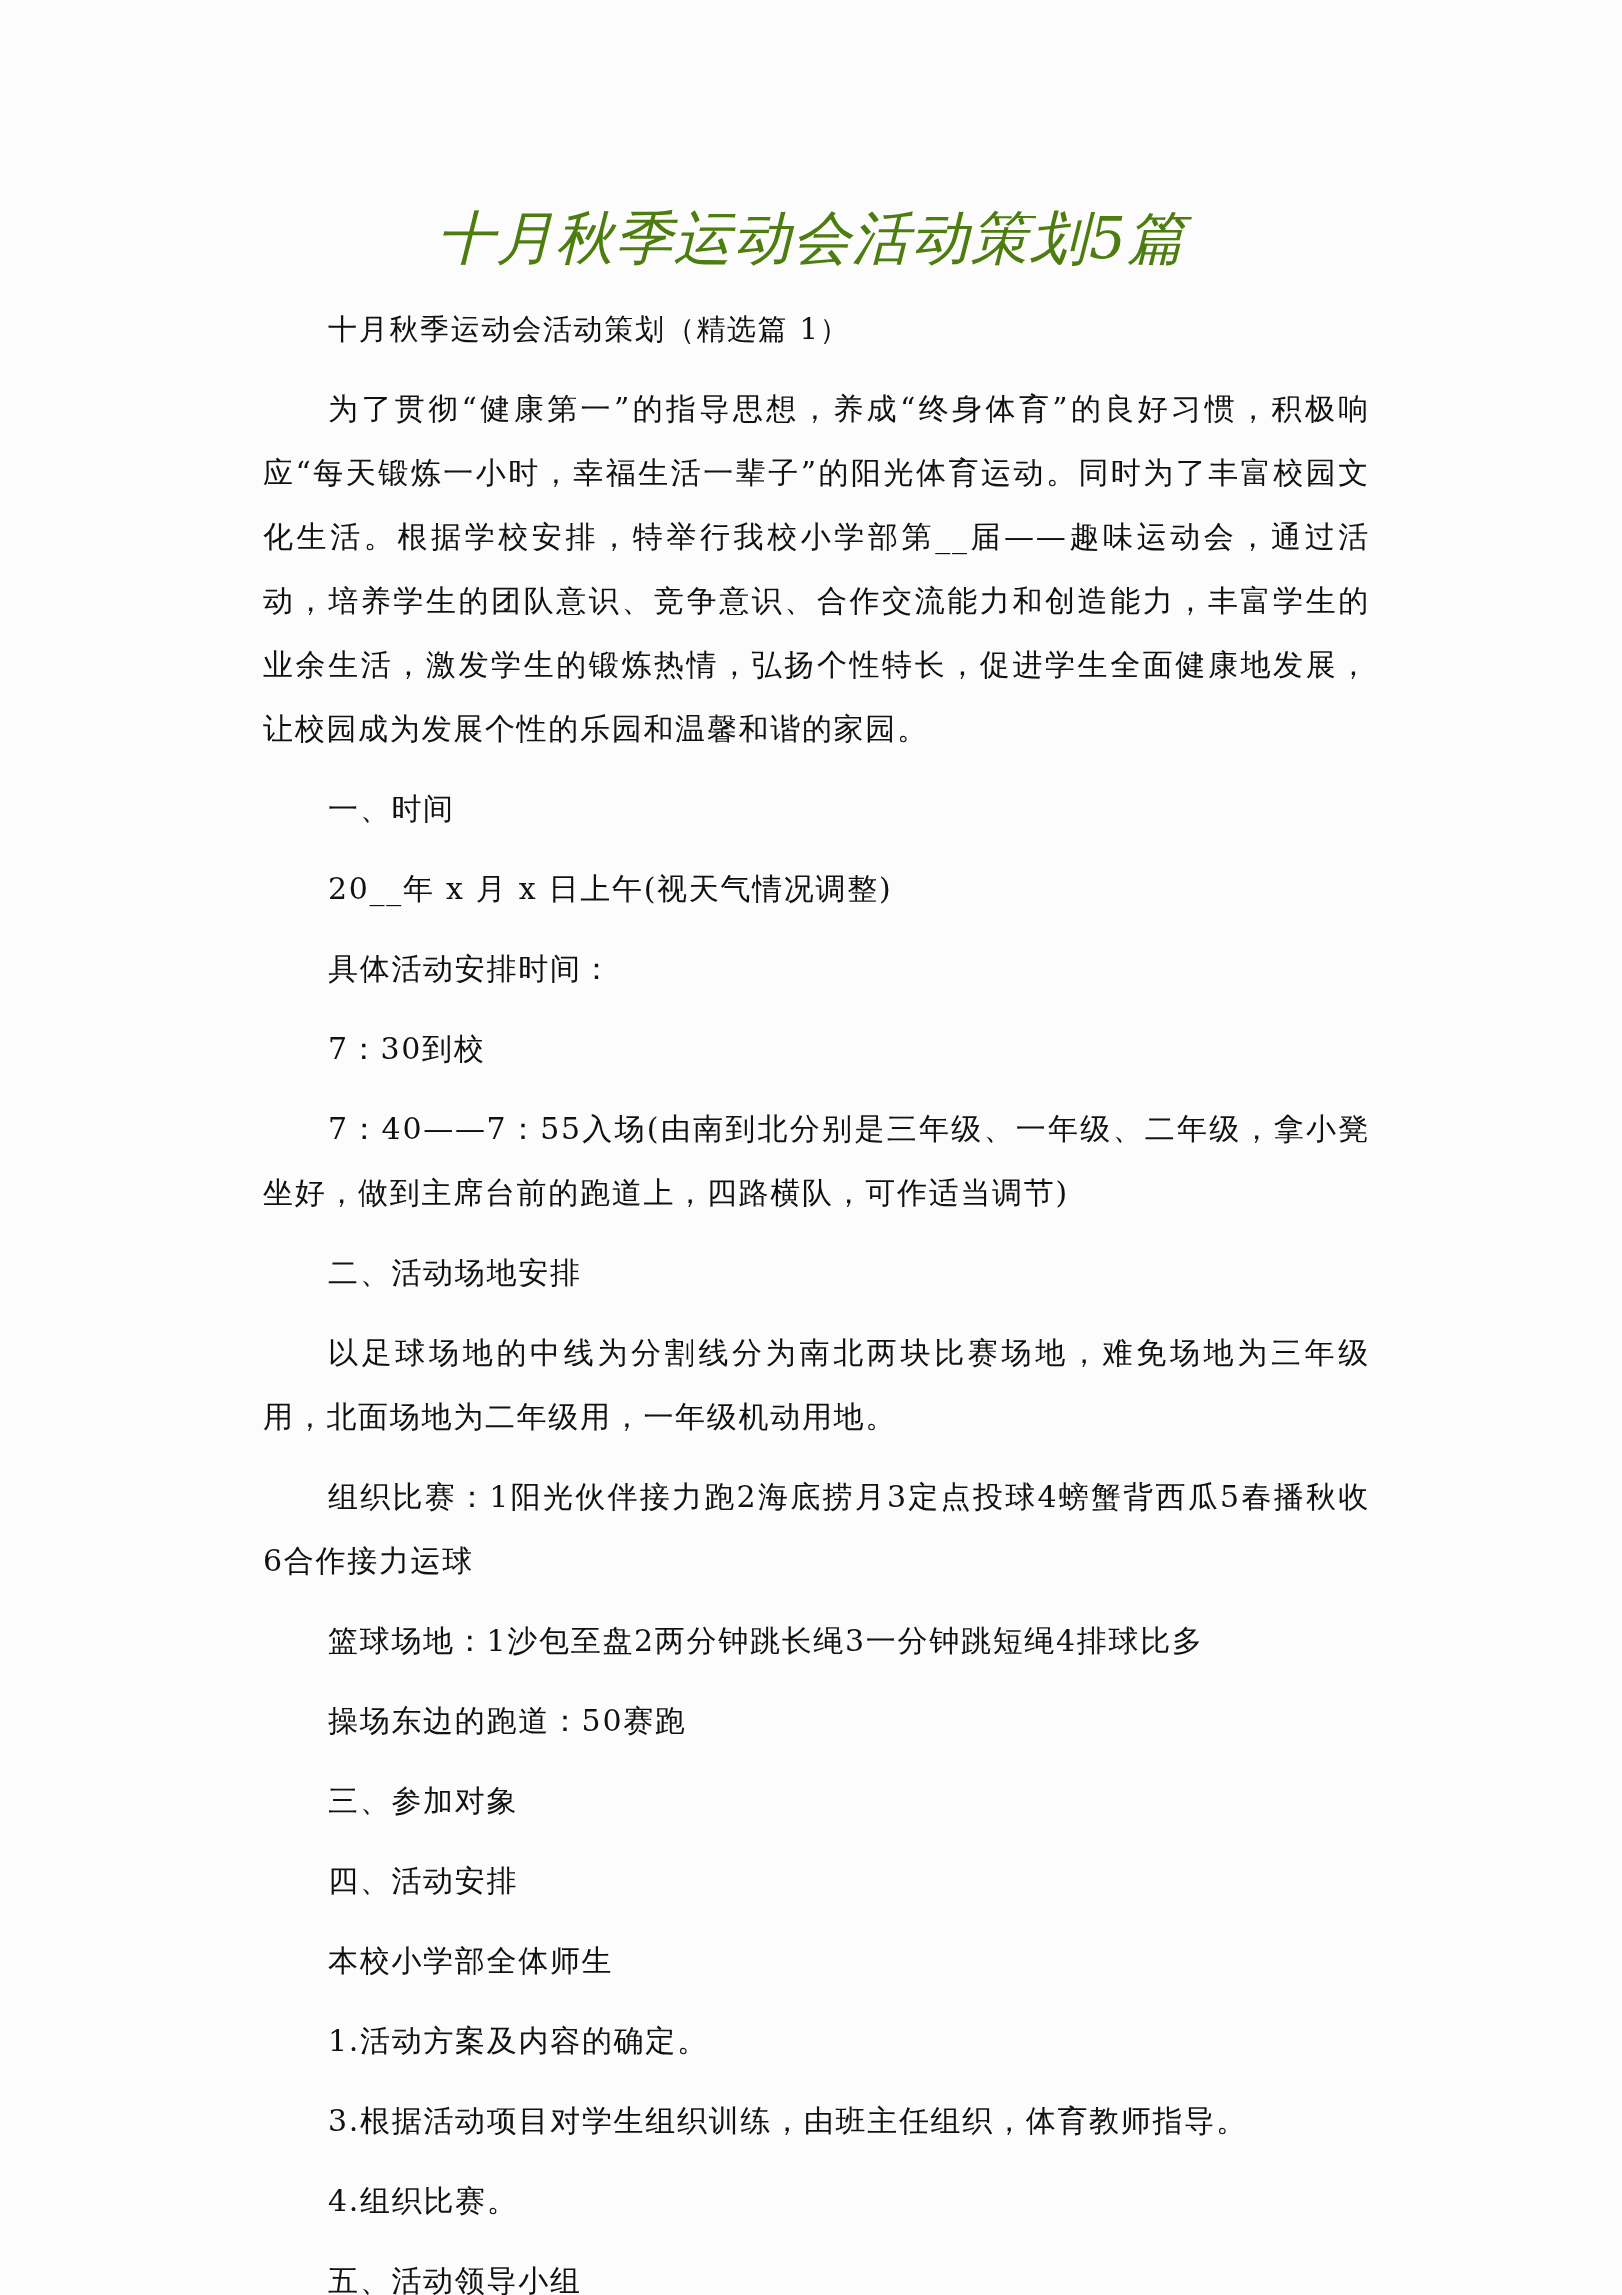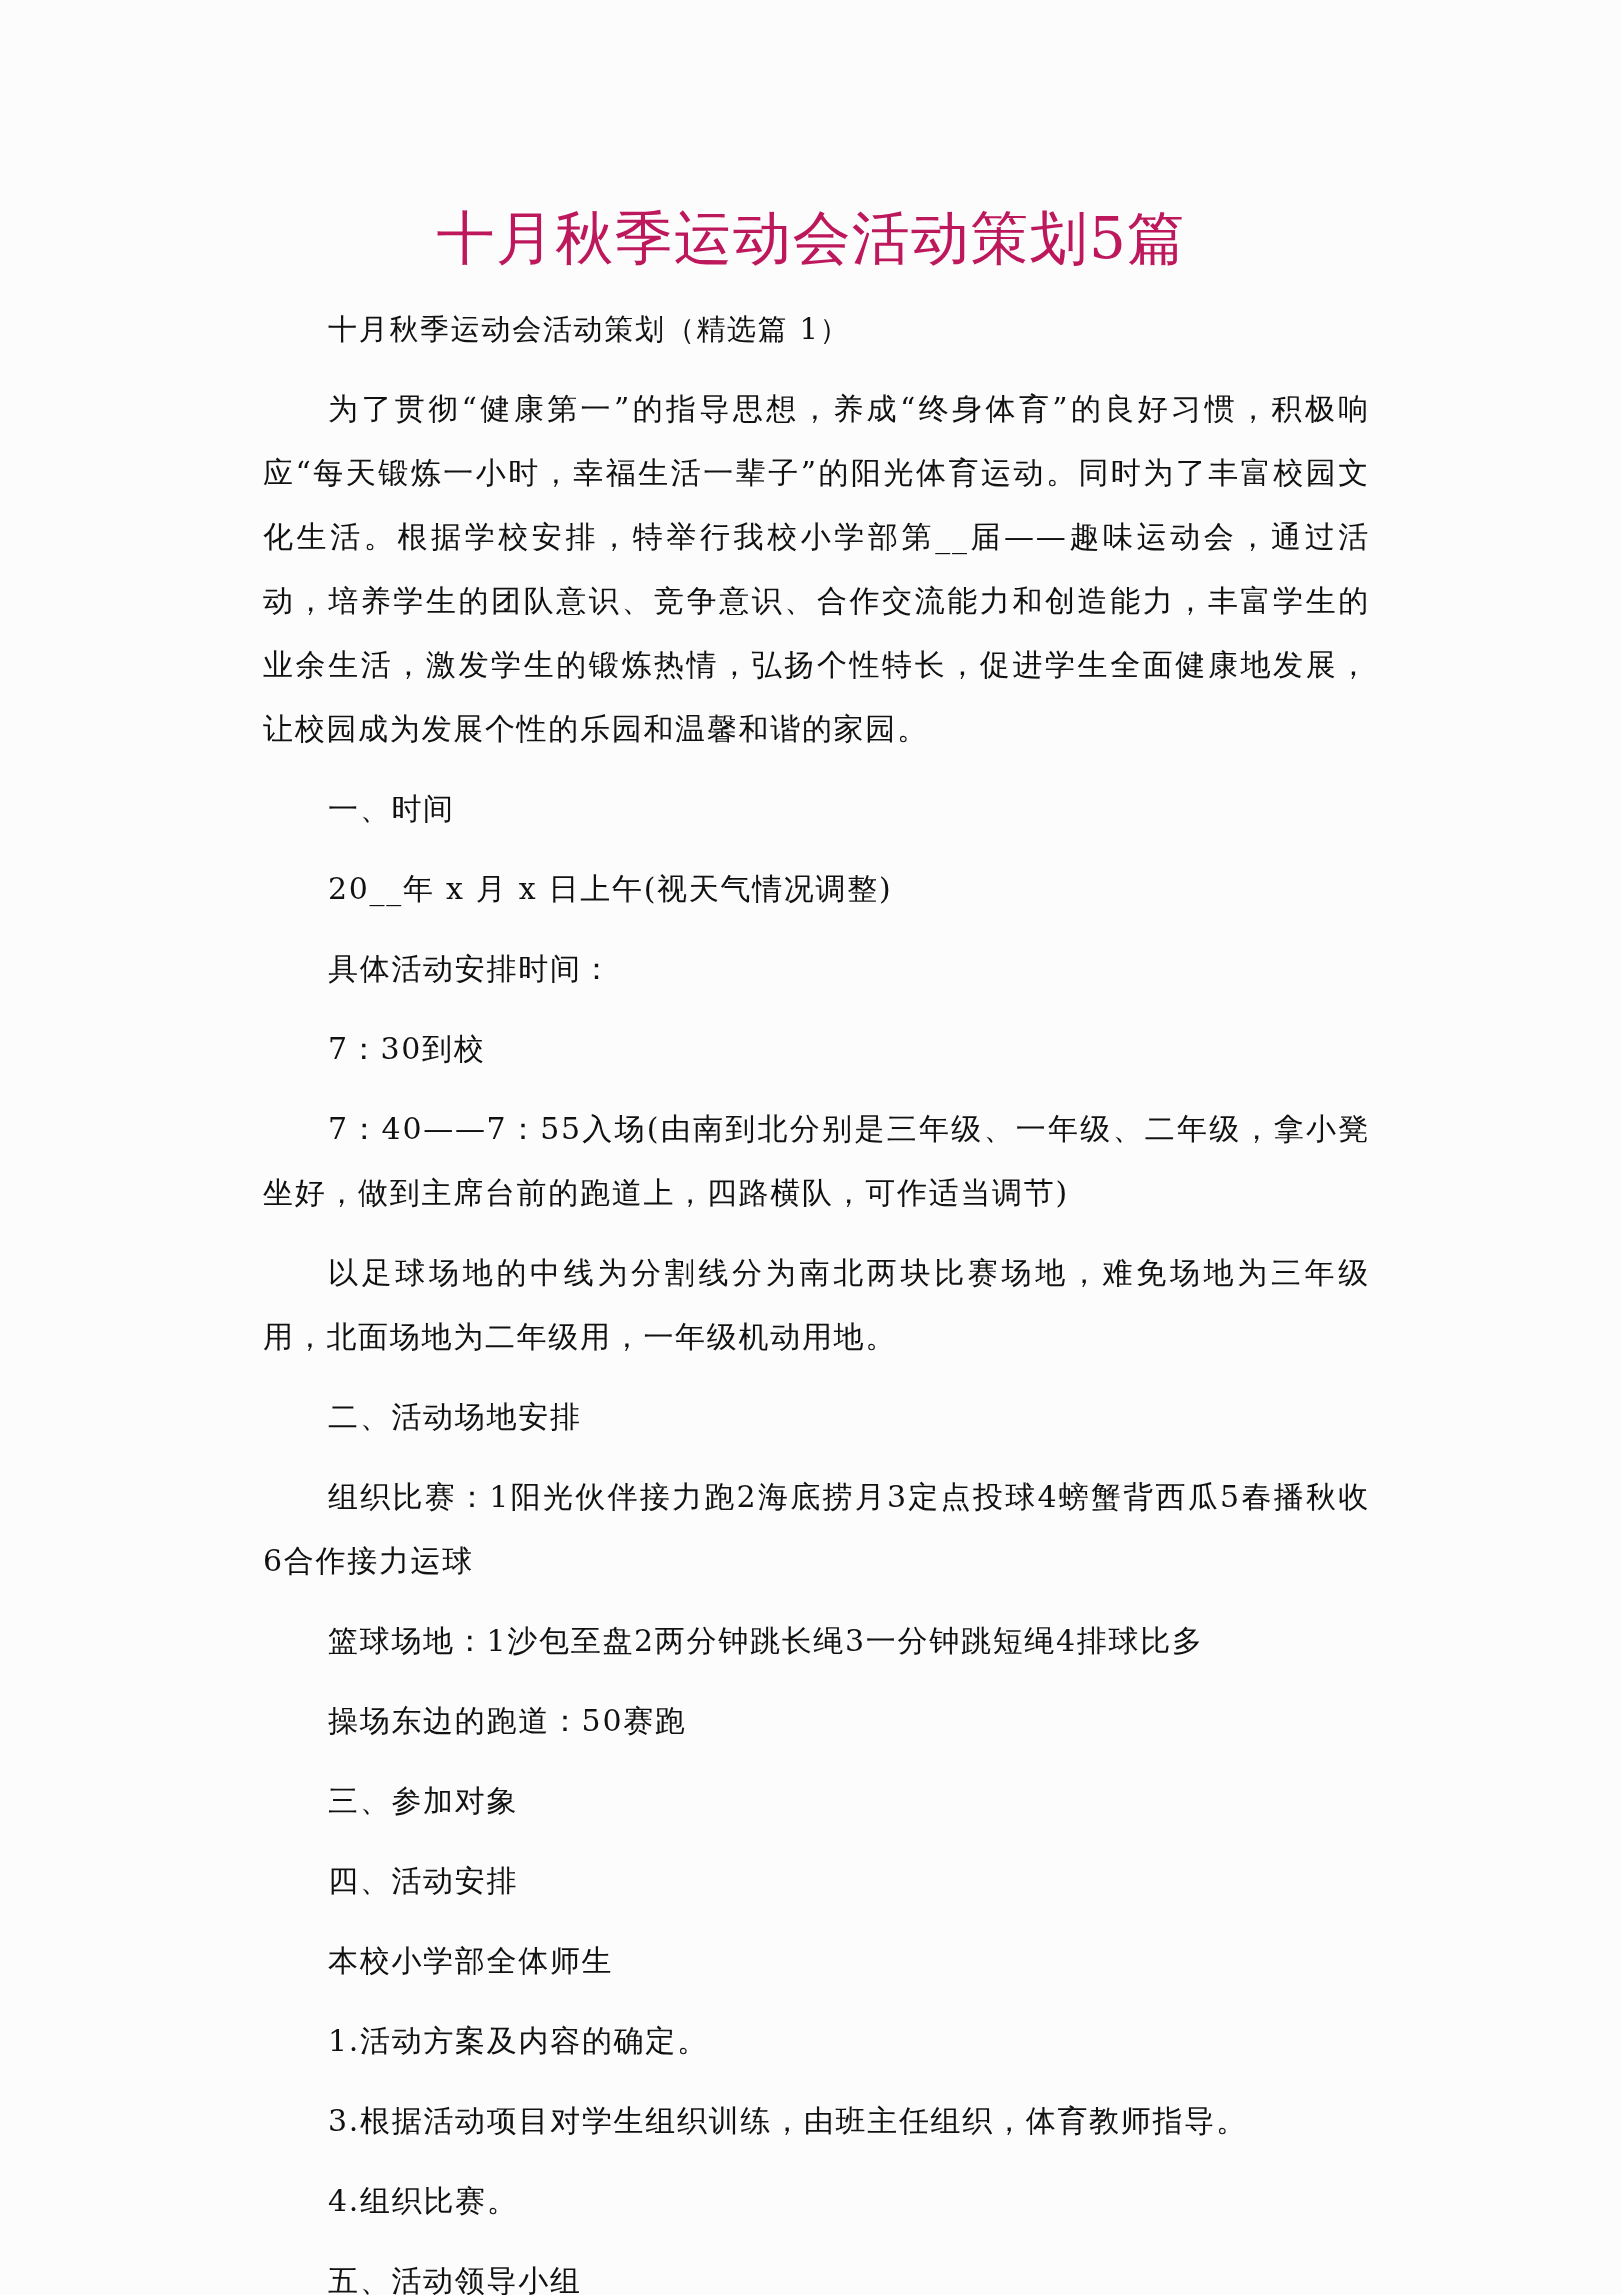--- a/index.html
+++ b/index.html
@@ -8,21 +8,21 @@
     background: #fcfcfc;
     position: relative;
     overflow: hidden;
     font-family: "DejaVu Serif", "Liberation Serif", serif;
     color: #111111;
   }
   .page { position: absolute; left: 0; top: 0; width: 1623px; height: 2295px; }
   .title {
     position: absolute; left: 0; width: 1623px; top: 202px;
     text-align: center; font-size: 58px; line-height: 73px;
-    letter-spacing: 1.3px; color: #be185d; margin: 0; font-weight: normal;
+    letter-spacing: 1.3px; color: #4d7c0f; margin: 0; font-weight: normal; font-style: italic;
   }
   .body {
     position: absolute; left: 247px; top: 281px; width: 1139px;
     font-size: 30px; line-height: 64px;
   }
   .p { margin: 16px; text-indent: 65px; text-align: justify; letter-spacing: 1.7px; }
   .sub { font-size: 29px; }
 </style>
 </head>
 <body>
@@ -31,22 +31,22 @@
   <h1 class="title">十月秋季运动会活动策划5篇</h1>
 
   <div class="body">
     <p class="p sub">十月秋季运动会活动策划（精选篇 1）</p>
     <p class="p">为了贯彻“健康第一”的指导思想，养成“终身体育”的良好习惯，积极响应“每天锻炼一小时，幸福生活一辈子”的阳光体育运动。同时为了丰富校园文化生活。根据学校安排，特举行我校小学部第__届——趣味运动会，通过活动，培养学生的团队意识、竞争意识、合作交流能力和创造能力，丰富学生的业余生活，激发学生的锻炼热情，弘扬个性特长，促进学生全面健康地发展，让校园成为发展个性的乐园和温馨和谐的家园。</p>
     <p class="p">一、时间</p>
     <p class="p">20__年 x 月 x 日上午(视天气情况调整)</p>
     <p class="p">具体活动安排时间：</p>
     <p class="p">7：30到校</p>
     <p class="p">7：40——7：55入场(由南到北分别是三年级、一年级、二年级，拿小凳坐好，做到主席台前的跑道上，四路横队，可作适当调节)</p>
+    <p class="p">二、活动场地安排</p>
     <p class="p">以足球场地的中线为分割线分为南北两块比赛场地，难免场地为三年级用，北面场地为二年级用，一年级机动用地。</p>
-    <p class="p">二、活动场地安排</p>
     <p class="p">组织比赛：1阳光伙伴接力跑2海底捞月3定点投球4螃蟹背西瓜5春播秋收6合作接力运球</p>
     <p class="p">篮球场地：1沙包至盘2两分钟跳长绳3一分钟跳短绳4排球比多</p>
     <p class="p">操场东边的跑道：50赛跑</p>
     <p class="p">三、参加对象</p>
     <p class="p">四、活动安排</p>
     <p class="p">本校小学部全体师生</p>
     <p class="p">1.活动方案及内容的确定。</p>
     <p class="p">3.根据活动项目对学生组织训练，由班主任组织，体育教师指导。</p>
     <p class="p">4.组织比赛。</p>
     <p class="p">五、活动领导小组</p>

